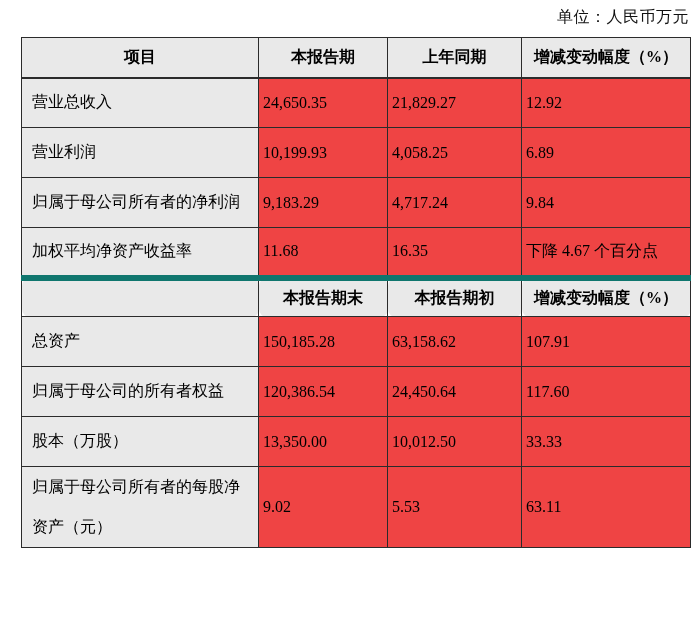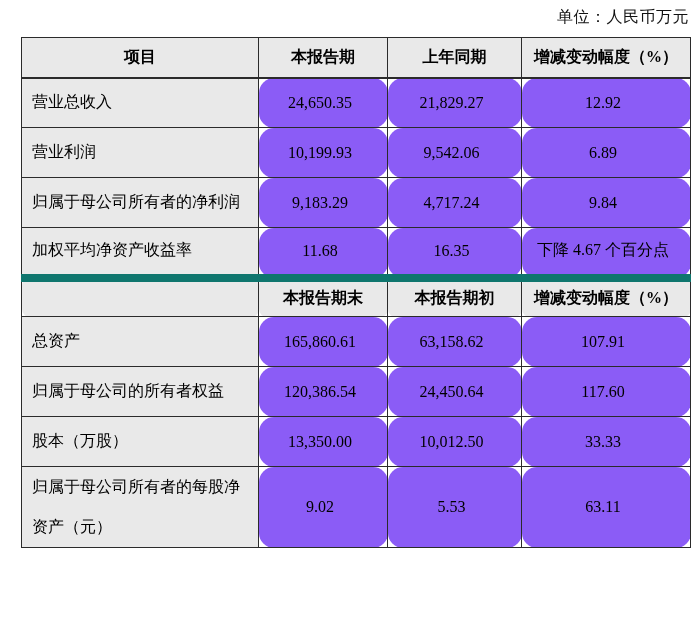--- a/index.html
+++ b/index.html
@@ -37,32 +37,31 @@
     overflow: hidden;
   }
   tr.header-row th {
     background: #e9e9e9;
     font-weight: bold;
     text-align: center;
     padding: 2px 2px;
     font-size: 16px;
   }
   tr.header-row.period-header th { border-bottom: 2px solid #2b2b2b; }
-  tr.header-row.point-header th { border-top: 8px solid #0f766e; border-radius: 8px; }
+  tr.header-row.point-header th { border-top: 6px solid #0f766e; border-radius: 8px; }
   td.label {
     background: #e9e9e9;
     text-align: left;
     padding: 4px 6px 4px 10px;
   }
   tr.tall td.label { line-height: 40px; padding-top: 0; padding-bottom: 0; }
   td.num {
-    background: #8b5cf6;
-    text-align: center;
+    background: #ef4444;
+    text-align: left;
     padding: 4px 10px 4px 4px;
-    border-radius: 15px;
   }
   tr.row    { height: 50px; }
   tr.tall   { height: 79px; }
   tr.h1     { height: 40px; }
   tr.h2     { height: 39px; }
 </style>
 </head>
 <body>
 
 <div class="page">
@@ -88,21 +87,21 @@
     <tr class="row">
       <td class="label">营业总收入</td>
       <td class="num">24,650.35</td>
       <td class="num">21,829.27</td>
       <td class="num">12.92</td>
     </tr>
 
     <tr class="row">
       <td class="label">营业利润</td>
       <td class="num">10,199.93</td>
-      <td class="num">9,542.06</td>
+      <td class="num">4,058.25</td>
       <td class="num">6.89</td>
     </tr>
 
 
     <tr class="row">
       <td class="label">归属于母公司所有者的净利润</td>
       <td class="num">9,183.29</td>
       <td class="num">4,717.24</td>
       <td class="num">9.84</td>
     </tr>
@@ -118,21 +117,21 @@
 
     <tr class="header-row point-header h2">
       <th></th>
       <th>本报告期末</th>
       <th>本报告期初</th>
       <th>增减变动幅度（%）</th>
     </tr>
 
     <tr class="row">
       <td class="label">总资产</td>
-      <td class="num">165,860.61</td>
+      <td class="num">150,185.28</td>
       <td class="num">63,158.62</td>
       <td class="num">107.91</td>
     </tr>
 
     <tr class="row">
       <td class="label">归属于母公司的所有者权益</td>
       <td class="num">120,386.54</td>
       <td class="num">24,450.64</td>
       <td class="num">117.60</td>
     </tr>

